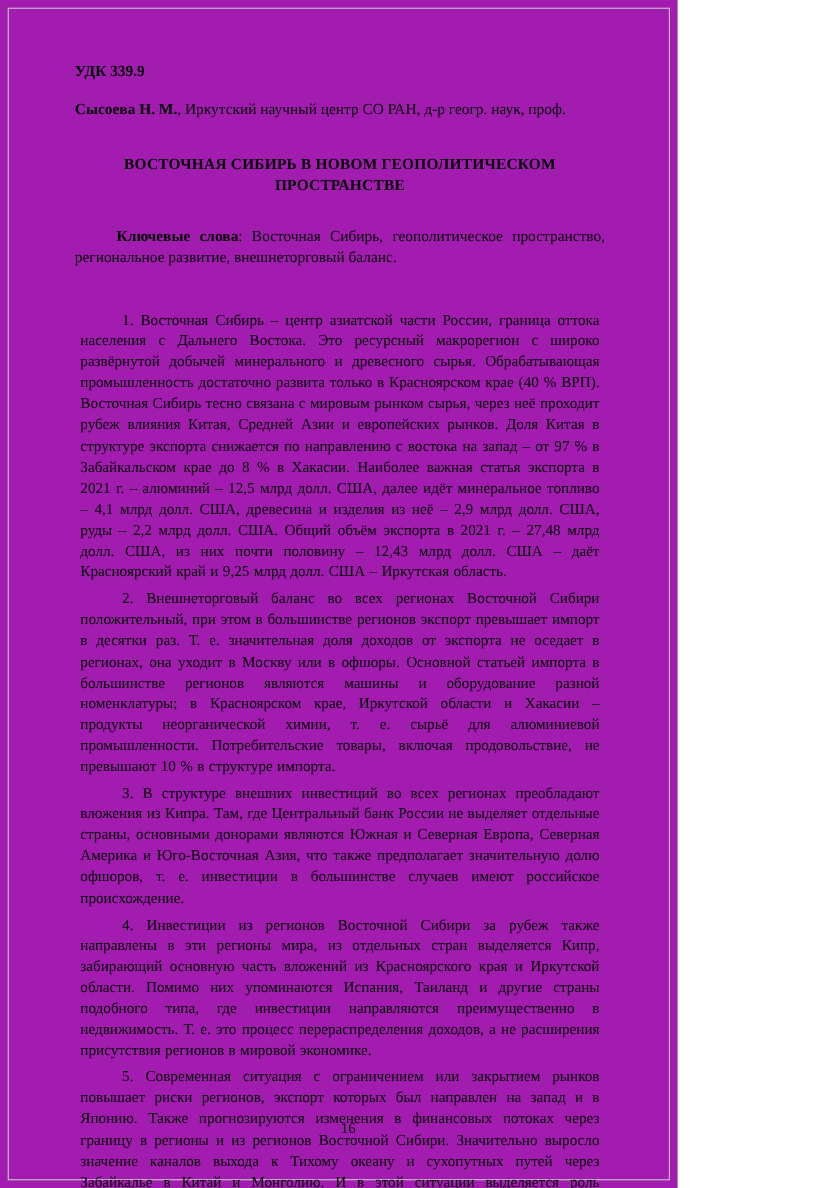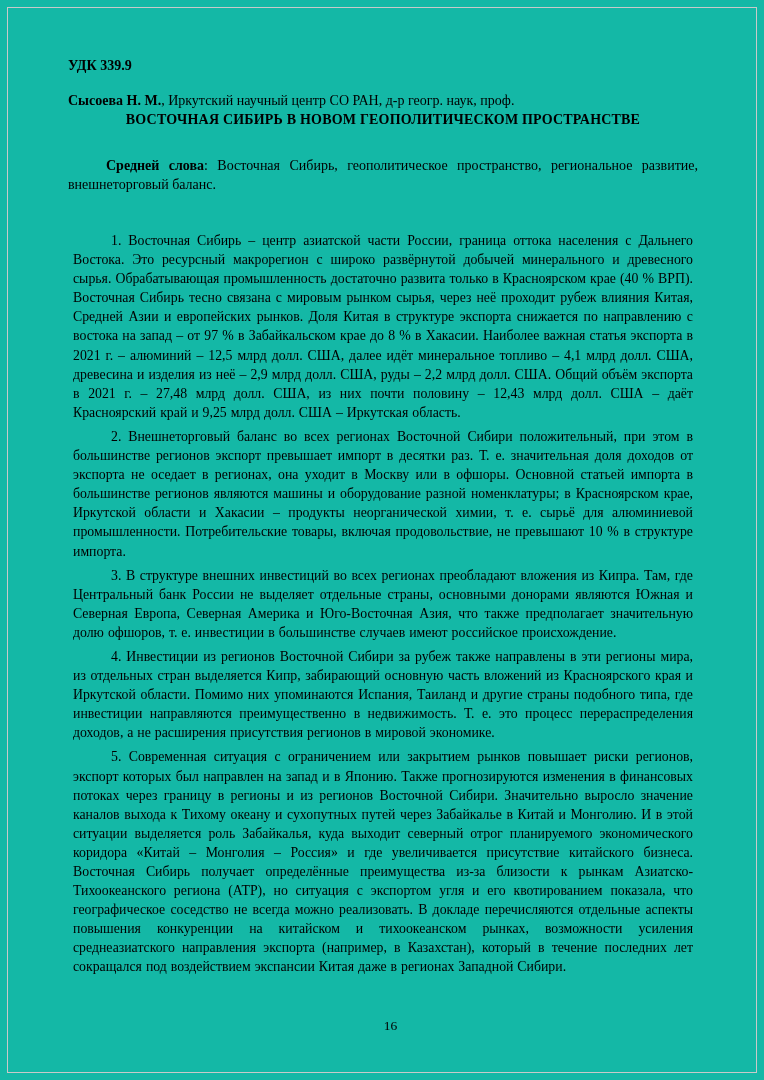--- a/index.html
+++ b/index.html
@@ -2,23 +2,23 @@
 <html lang="ru"><head>
   <meta charset="utf-8">
   <style>
     html, body {
       margin: 0;
       padding: 0;
       background: #ffffff;
     }
     .page {
       position: relative;
-      width: 764px;
+      width: 616px;
       height: 1080px;
-      background: #14b8a6;
+      background: #a21caf;
       color: #000000;
       font-family: "Liberation Serif", serif;
       overflow: hidden;
       box-sizing: border-box;
     }
     .page-frame {
       position: absolute;
       top: 7px;
       left: 7px;
       right: 7px;
@@ -39,20 +39,21 @@
     }
     .author-line {
       font-size: 14px;
       line-height: 19px;
       margin-top: 16px;
     }
     .author-name {
       font-weight: bold;
     }
     .paper-title {
+      margin-top: 31px;
       font-weight: bold;
       font-size: 14px;
       line-height: 19px;
       text-align: center;
       letter-spacing: 0.2px;
     }
     .keywords {
       margin-top: 27px;
       font-size: 14px;
       line-height: 19px;
@@ -94,21 +95,21 @@
 
     <div class="udk">УДК 339.9</div>
 
     <div class="author-line">
       <span class="author-name">Сысоева Н. М.</span><span>, Иркутский научный центр СО РАН, д-р геогр. наук, проф.</span>
     </div>
 
     <div class="paper-title">ВОСТОЧНАЯ СИБИРЬ В НОВОМ ГЕОПОЛИТИЧЕСКОМ ПРОСТРАНСТВЕ</div>
 
     <div class="keywords">
-      <span class="keywords-label">Средней слова</span><span>: Восточная Сибирь, геополитическое пространство, региональное развитие, внешнеторговый баланс.</span>
+      <span class="keywords-label">Ключевые слова</span><span>: Восточная Сибирь, геополитическое пространство, региональное развитие, внешнеторговый баланс.</span>
     </div>
 
     <div class="abstract">
       <p>1. Восточная Сибирь – центр азиатской части России, граница оттока населения с Дальнего Востока. Это ресурсный макрорегион с широко развёрнутой добычей минерального и древесного сырья. Обрабатывающая промышленность достаточно развита только в Красноярском крае (40 % ВРП). Восточная Сибирь тесно связана с мировым рынком сырья, через неё проходит рубеж влияния Китая, Средней Азии и европейских рынков. Доля Китая в структуре экспорта снижается по направлению с востока на запад – от 97 % в Забайкальском крае до 8 % в Хакасии. Наиболее важная статья экспорта в 2021 г. – алюминий – 12,5 млрд долл. США, далее идёт минеральное топливо – 4,1 млрд долл. США, древесина и изделия из неё – 2,9 млрд долл. США, руды – 2,2 млрд долл. США. Общий объём экспорта в 2021 г. – 27,48 млрд долл. США, из них почти половину – 12,43 млрд долл. США – даёт Красноярский край и 9,25 млрд долл. США – Иркутская область.</p>
       <p>2. Внешнеторговый баланс во всех регионах Восточной Сибири положительный, при этом в большинстве регионов экспорт превышает импорт в десятки раз. Т. е. значительная доля доходов от экспорта не оседает в регионах, она уходит в Москву или в офшоры. Основной статьей импорта в большинстве регионов являются машины и оборудование разной номенклатуры; в Красноярском крае, Иркутской области и Хакасии – продукты неорганической химии, т. е. сырьё для алюминиевой промышленности. Потребительские товары, включая продовольствие, не превышают 10 % в структуре импорта.</p>
       <p>3. В структуре внешних инвестиций во всех регионах преобладают вложения из Кипра. Там, где Центральный банк России не выделяет отдельные страны, основными донорами являются Южная и Северная Европа, Северная Америка и Юго-Восточная Азия, что также предполагает значительную долю офшоров, т. е. инвестиции в большинстве случаев имеют российское происхождение.</p>
       <p>4. Инвестиции из регионов Восточной Сибири за рубеж также направлены в эти регионы мира, из отдельных стран выделяется Кипр, забирающий основную часть вложений из Красноярского края и Иркутской области. Помимо них упоминаются Испания, Таиланд и другие страны подобного типа, где инвестиции направляются преимущественно в недвижимость. Т. е. это процесс перераспределения доходов, а не расширения присутствия регионов в мировой экономике.</p>
       <p>5. Современная ситуация с ограничением или закрытием рынков повышает риски регионов, экспорт которых был направлен на запад и в Японию. Также прогнозируются изменения в финансовых потоках через границу в регионы и из регионов Восточной Сибири. Значительно выросло значение каналов выхода к Тихому океану и сухопутных путей через Забайкалье в Китай и Монголию. И в этой ситуации выделяется роль Забайкалья, куда выходит северный отрог планируемого экономического коридора «Китай – Монголия – Россия» и где увеличивается присутствие китайского бизнеса. Восточная Сибирь получает определённые преимущества из-за близости к рынкам Азиатско-Тихоокеанского региона (АТР), но ситуация с экспортом угля и его квотированием показала, что географическое соседство не всегда можно реализовать. В докладе перечисляются отдельные аспекты повышения конкуренции на китайском и тихоокеанском рынках, возможности усиления среднеазиатского направления экспорта (например, в Казахстан), который в течение последних лет сокращался под воздействием экспансии Китая даже в регионах Западной Сибири.</p>
     </div>
 

